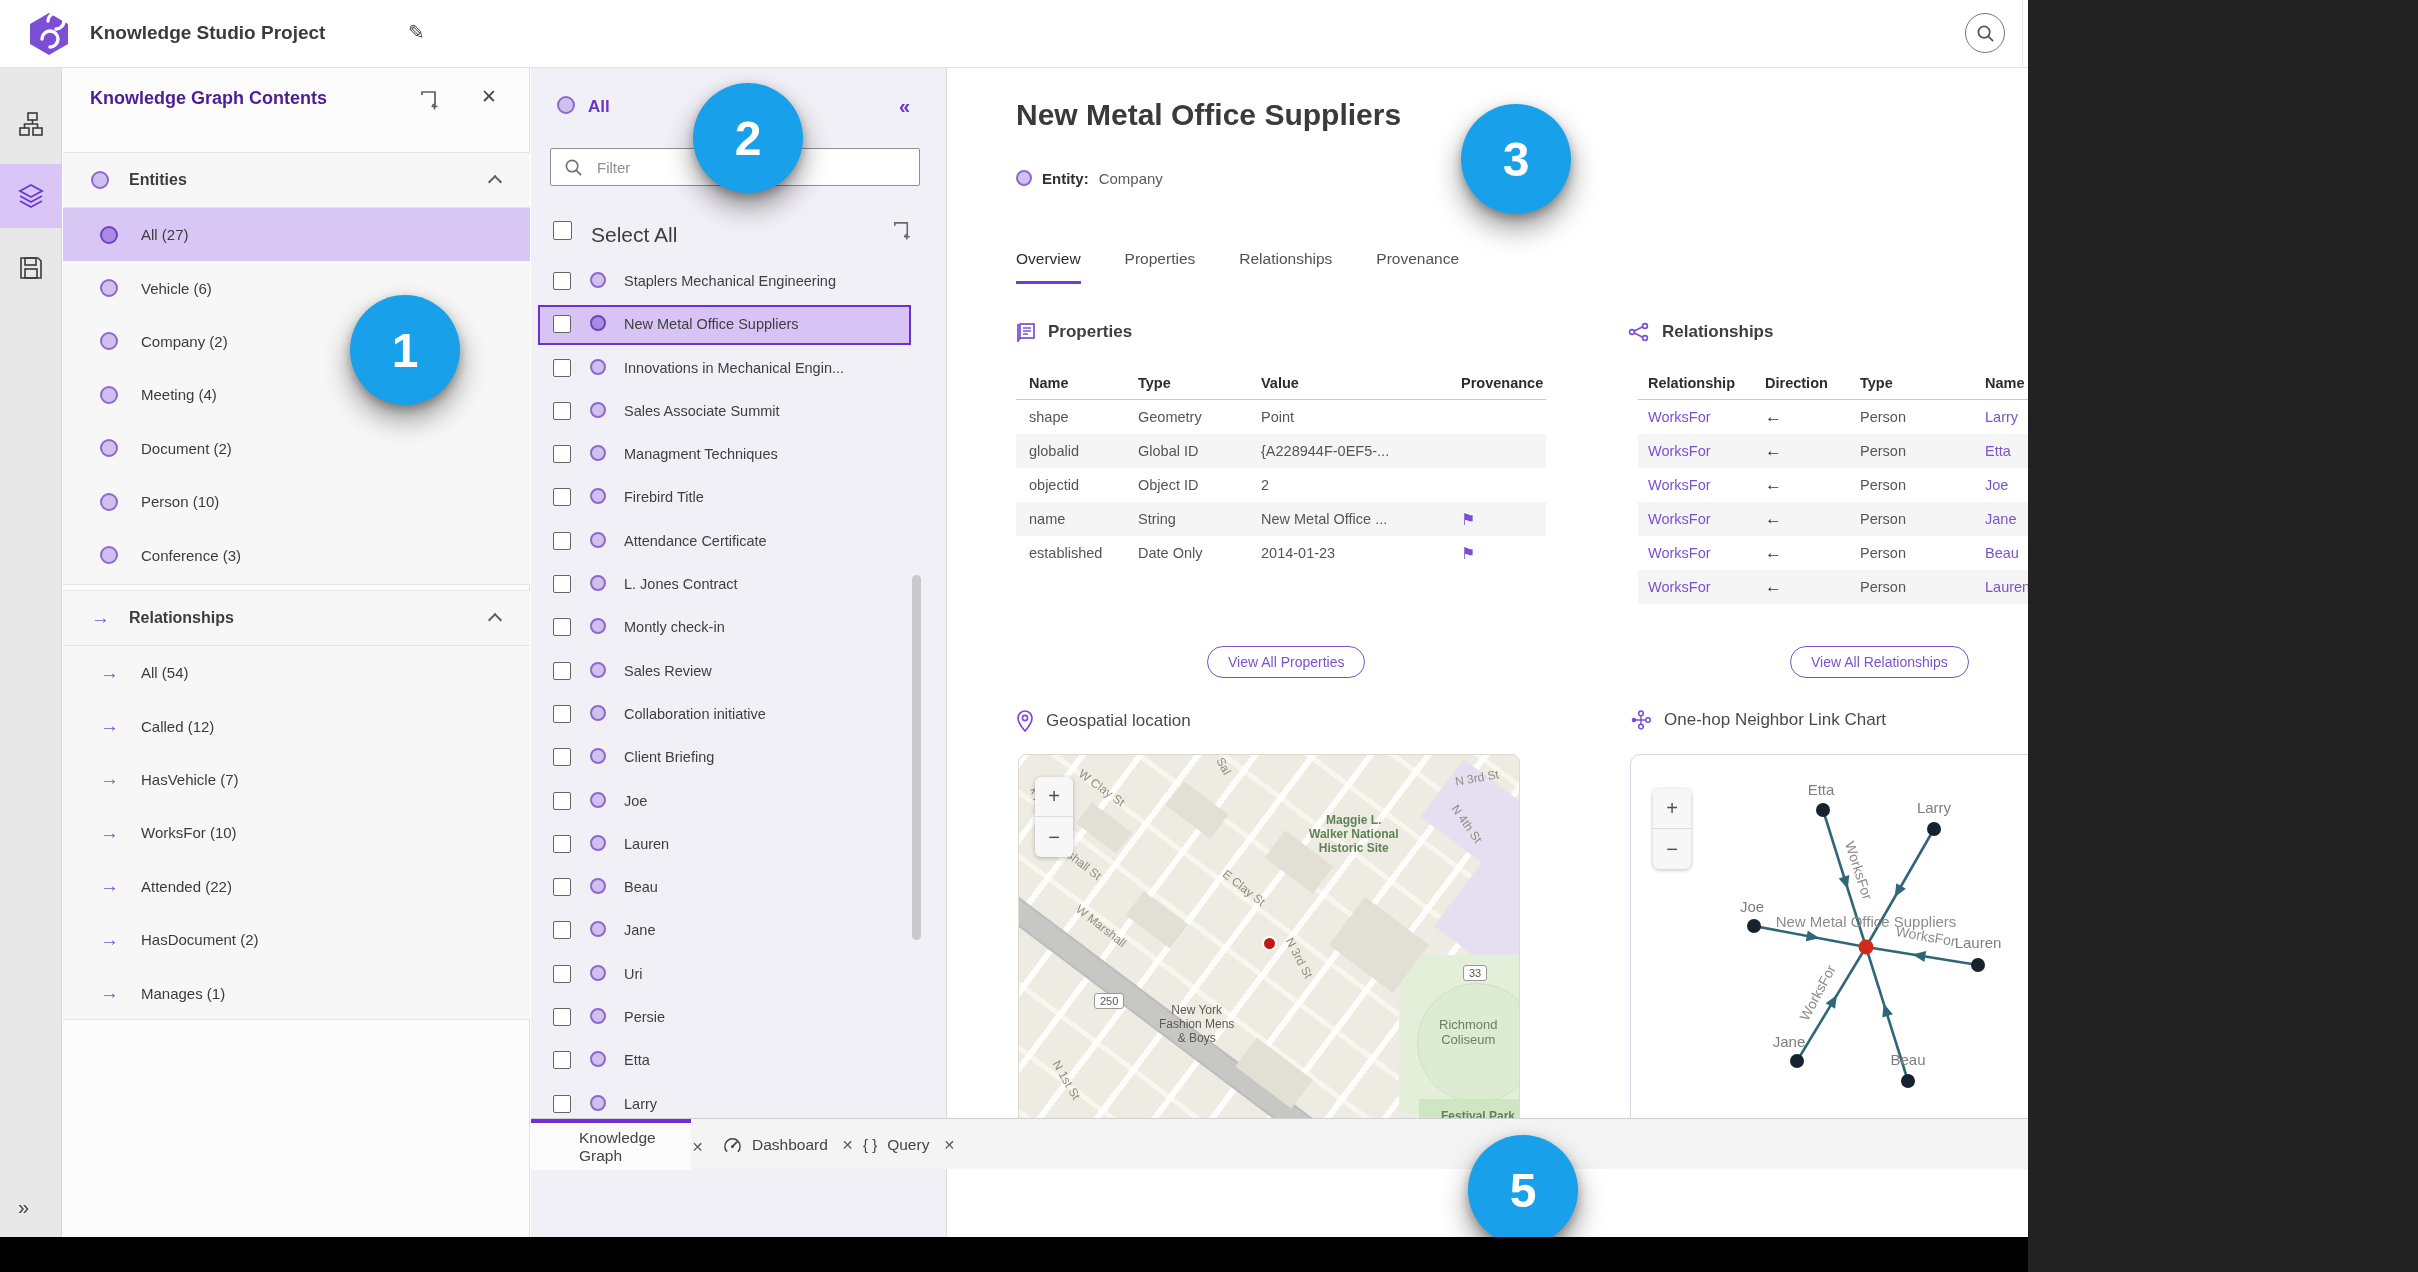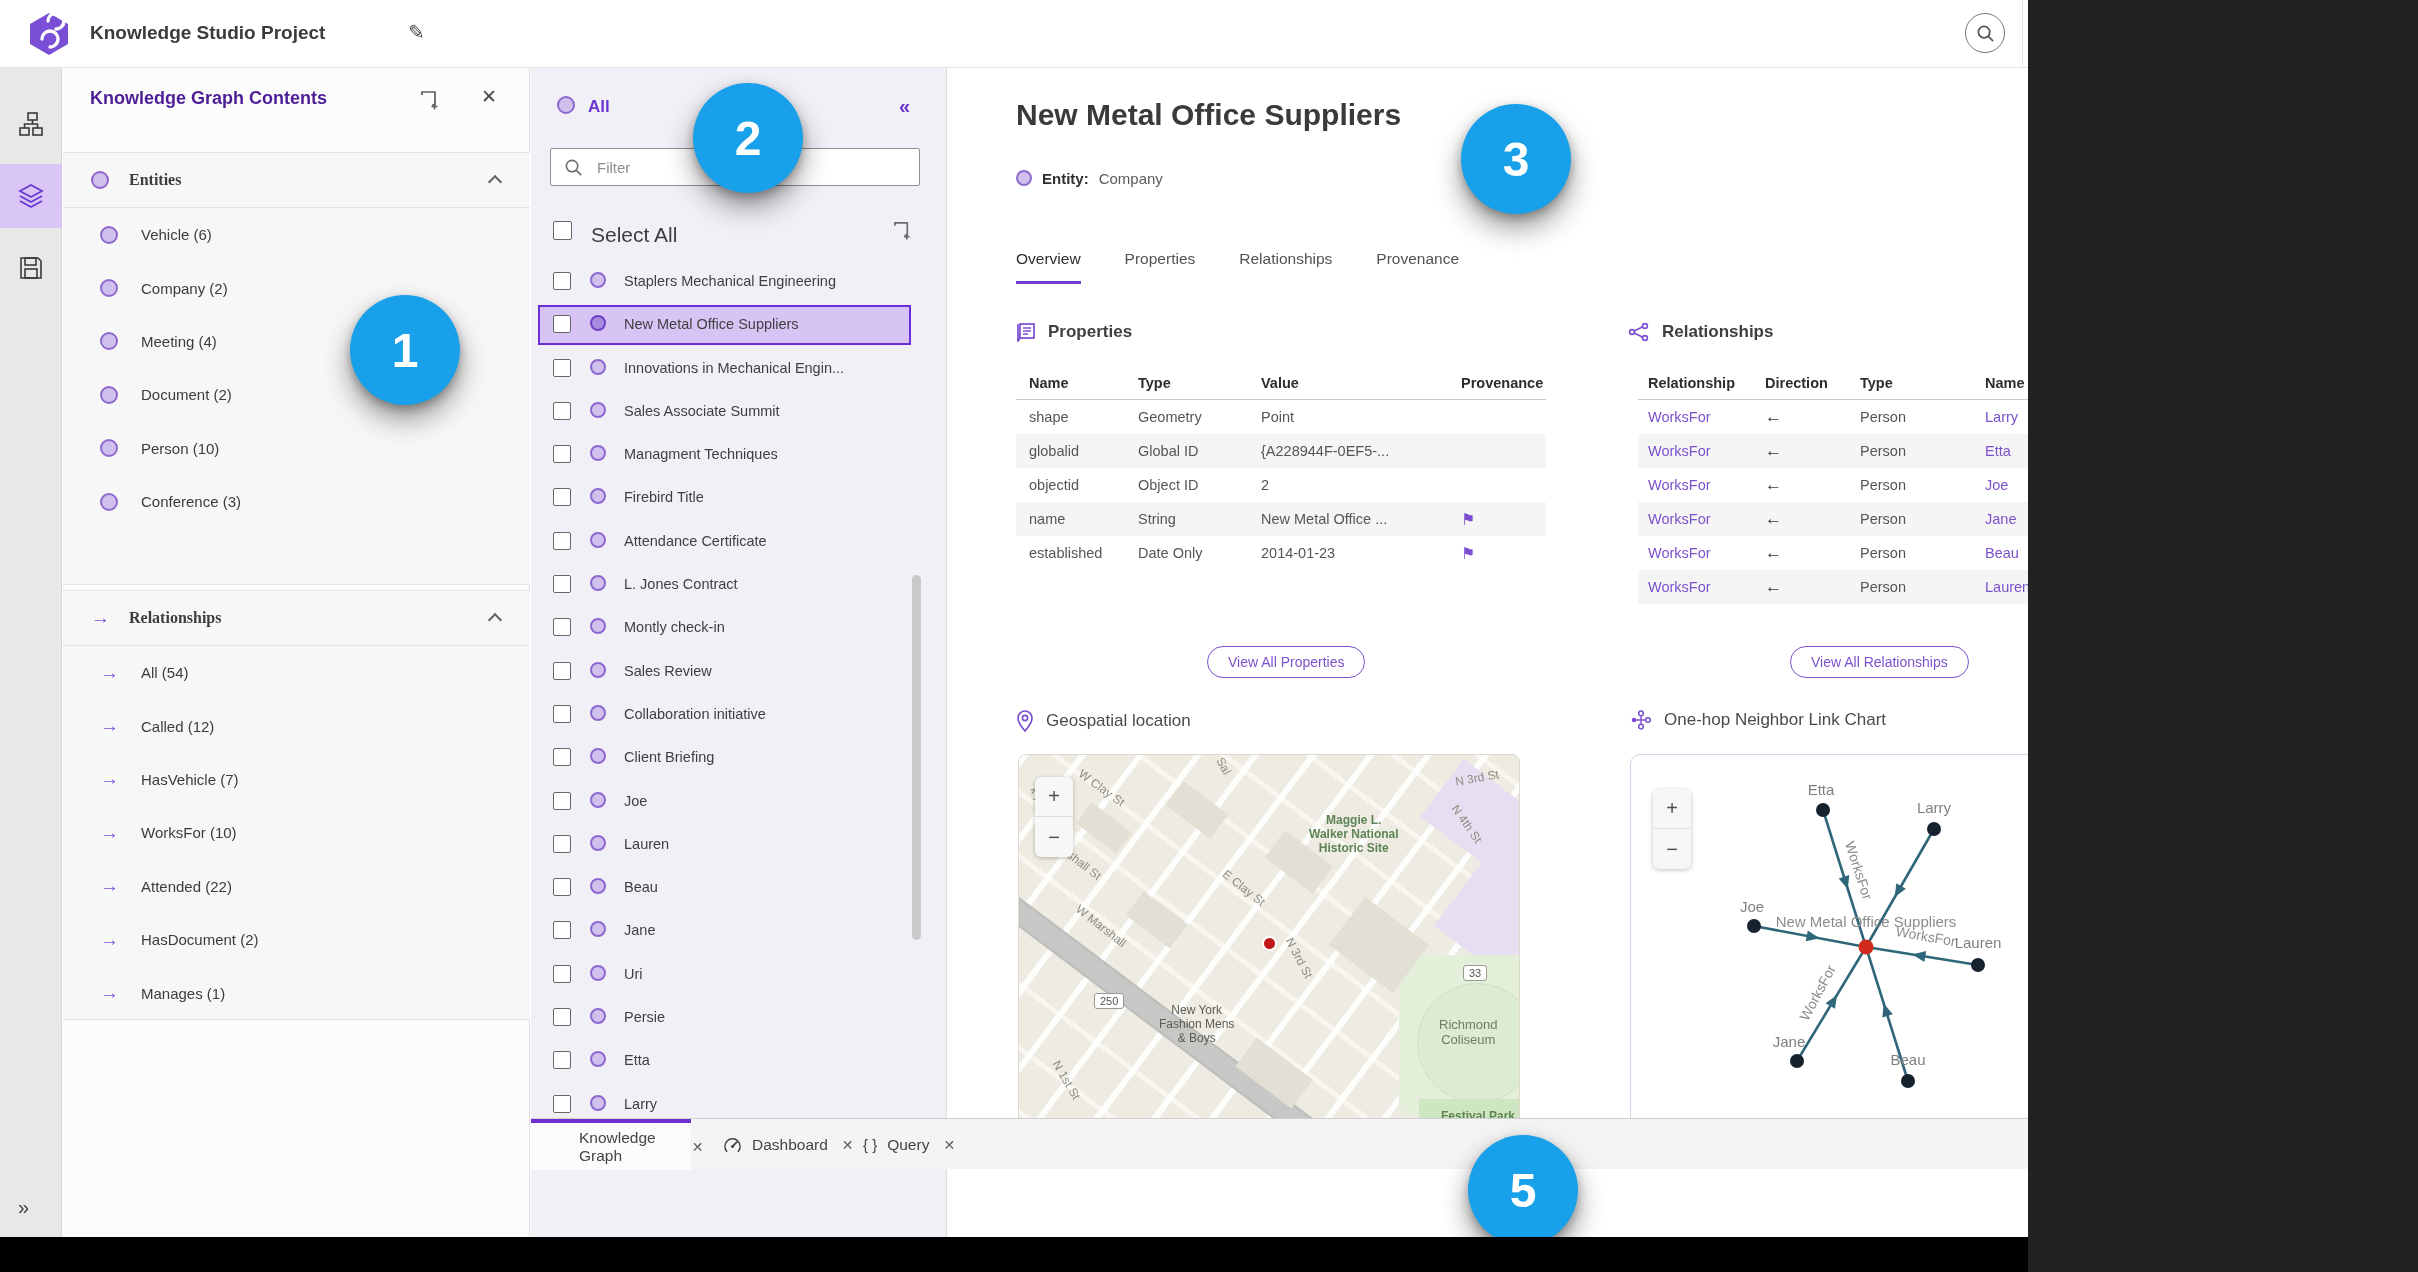--- a/index.html
+++ b/index.html
@@ -26,21 +26,21 @@
 
   
   .contents { position:absolute; left:63px; top:68px; width:467px; height:1169px; background:#fcfcfc; border-right:1px solid #e0e0e0; z-index:3; }
   .contents-header { position:absolute; left:0; top:0; width:100%; height:62px; }
   .contents-title { position:absolute; left:27px; top:20px; font-size:18px; font-weight:700; color:#4c1d95; }
   .contents-addto { position:absolute; left:355px; top:20px; }
   .contents-close { position:absolute; left:418px; top:17px; font-size:19px; color:#4a4a4a; }
   .section { position:absolute; left:0; width:467px; background:#f7f7f7; border-top:1px solid #e4e4e4; border-bottom:1px solid #e4e4e4; }
   .sec-entities { top:84px; height:433px; }
   .sec-relationships { top:522px; height:430px; }
-  .section-head { height:55px; display:flex; align-items:center; border-bottom:1px solid #e4e4e4; position:relative;font-family:Liberation Serif, serif; }
+  .section-head { height:55px; display:flex; align-items:center; border-bottom:1px solid #e4e4e4; position:relative; }
   .section-head .sec-label { font-size:16px; font-weight:700; color:#3d3d3d; margin-left:66px; }
   .chev-up { position:absolute; right:30px; top:24px; width:10px; height:10px; border-top:2px solid #5f5f5f; border-right:2px solid #5f5f5f; transform:rotate(-45deg); }
   .tree-row { height:53.4px; display:flex; align-items:center; position:relative; }
   .tree-row .row-label { font-size:15px; color:#3c3c3c; margin-left:78px; }
   .tree-row .ent-circle { position:absolute; left:37px; }
   .tree-row.selected { background:#d8c6f4; }
   .ent-circle { width:18px; height:18px; border-radius:50%; background:#cfc0ee; border:2px solid #8d68cf; }
   .ent-circle.dark { background:#a98ce0; border-color:#6f41c4; }
   .ent-circle.small { width:16px; height:16px; }
   .rel-arrow { position:absolute; left:37px; font-size:19px; color:#7b4dd2; font-weight:600; }
@@ -209,20 +209,24 @@
       </svg>
       <div class="contents-close">✕</div>
     </div>
     <div class="section sec-entities">
       <div class="section-head">
         <span class="ent-circle sec-icon"></span>
         <span class="sec-label">Entities</span>
         <span class="chev-up"></span>
       </div>
       <div id="entities-items">
+          <div class="tree-row selected">
+            <span class="ent-circle dark"></span>
+            <span class="row-label">All (27)</span>
+          </div>
           <div class="tree-row">
             <span class="ent-circle"></span>
             <span class="row-label">Vehicle (6)</span>
           </div>
           <div class="tree-row">
             <span class="ent-circle"></span>
             <span class="row-label">Company (2)</span>
           </div>
           <div class="tree-row">
             <span class="ent-circle"></span>

